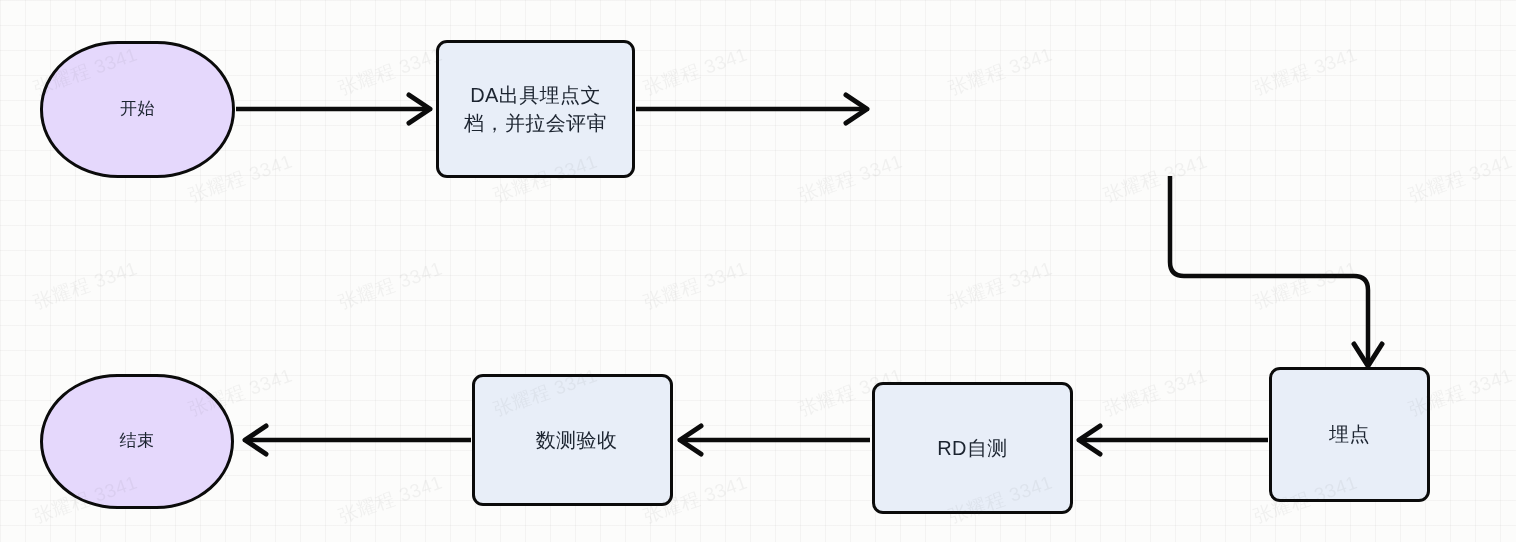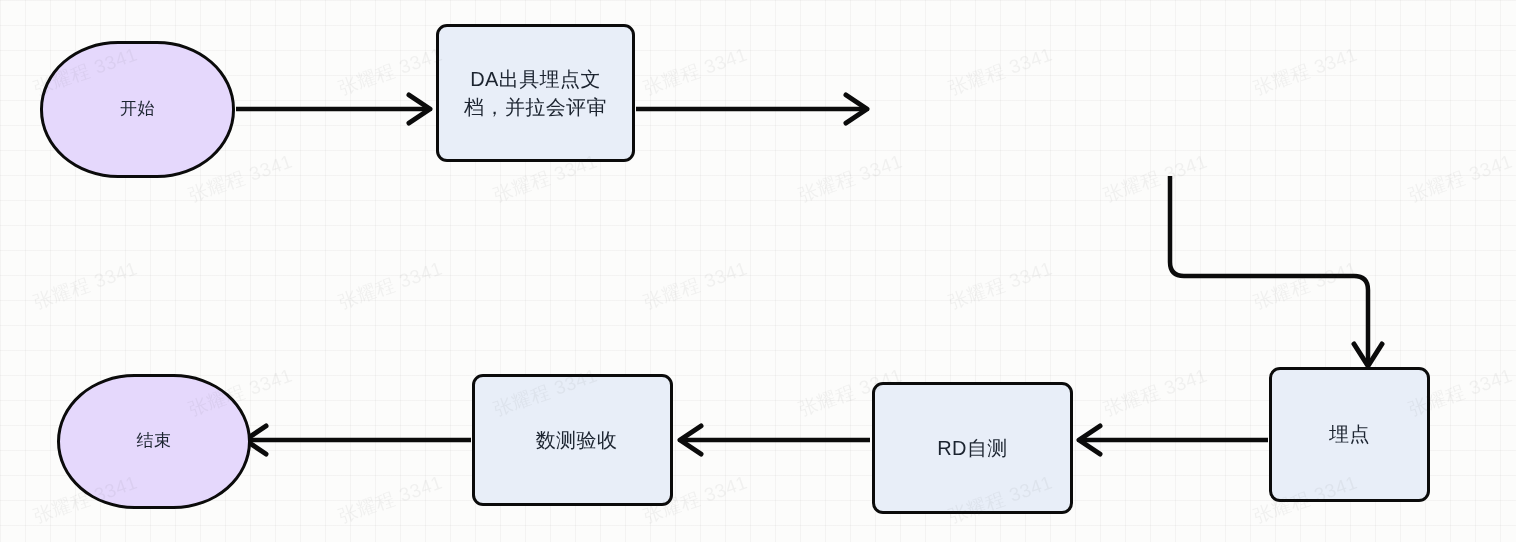--- a/index.html
+++ b/index.html
@@ -111,38 +111,38 @@
         <polyline points="266,426 245,440 266,454" stroke-width="5" stroke-linecap="round"></polyline>
       </g>
 
     </g>
   </svg>
 
   <div class="node terminal" style="left:40px; top:41px; width:195px; height:137px;">
     <span class="node-label">开始</span>
   </div>
 
-  <div class="node process" style="left:436px; top:24px; width:199px; height:138px;">
+  <div class="node process" style="left:436px; top:40px; width:199px; height:138px;">
     <span class="node-label">DA出具埋点文档，并拉会评审</span>
   </div>
 
 
   <div class="node process" style="left:1269px; top:367px; width:161px; height:135px;">
     <span class="node-label">埋点</span>
   </div>
 
   <div class="node process" style="left:872px; top:374px; width:201px; height:132px;margin-top:8px;">
     <span class="node-label">RD自测</span>
   </div>
 
   <div class="node process" style="left:472px; top:374px; width:201px; height:132px;padding-left:8px;">
     <span class="node-label">数测验收</span>
   </div>
 
-  <div class="node terminal" style="left:57px; top:374px; width:194px; height:135px;">
+  <div class="node terminal" style="left:40px; top:374px; width:194px; height:135px;">
     <span class="node-label">结束</span>
   </div>
 
   <div id="watermark-layer">
       <span class="wm" style="left: 30px; top: 77px;">张耀程 3341</span>
       <span class="wm" style="left: 335px; top: 77px;">张耀程 3341</span>
       <span class="wm" style="left: 640px; top: 77px;">张耀程 3341</span>
       <span class="wm" style="left: 945px; top: 77px;">张耀程 3341</span>
       <span class="wm" style="left: 1250px; top: 77px;">张耀程 3341</span>
       <span class="wm" style="left: 185px; top: 184px;">张耀程 3341</span>

